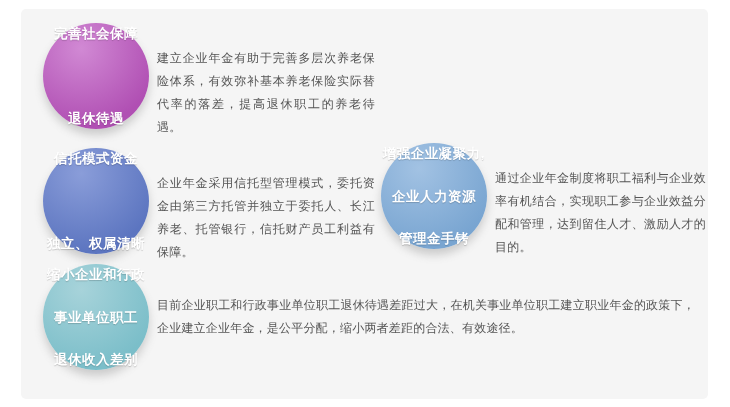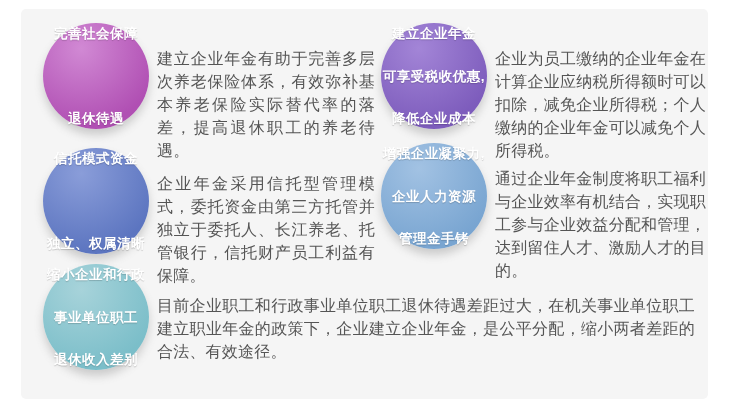--- a/index.html
+++ b/index.html
@@ -42,49 +42,41 @@
     font-weight: bold;
     line-height: 21px;
     white-space: nowrap;
     text-align: center;
     text-shadow: 0 1px 1px rgba(0,0,0,0.18);
     letter-spacing: 0.5px;
   }
   .desc {
     flex: 1;
     margin: 24px 0 0 8px;
-    font-size: 16px;
+    font-size: 12px;
     line-height: 23px;
     color: #555555;
     letter-spacing: 0.2px;
     text-align: justify;
   }
   .item-4 .desc { margin-top: 30px; }
 </style>
 </head>
 <body>
 
 <div class="panel">
 
   <div class="item item-0">
     <div class="badge" style="background: radial-gradient(circle at 36% 24%, rgb(209, 137, 212) 0%, rgb(176, 79, 179) 75%);">
       <span class="badge-line">完善社会保障</span>
       <span class="badge-line">退休待遇</span>
     </div>
     <p class="desc">建立企业年金有助于完善多层次养老保险体系，有效弥补基本养老保险实际替代率的落差，提高退休职工的养老待遇。</p>
   </div>
 
-  <div class="item item-1">
-    <div class="badge" style="background: radial-gradient(circle at 36% 24%, rgb(163, 133, 215) 0%, rgb(125, 92, 188) 75%);">
-      <span class="badge-line">建立企业年金</span>
-      <span class="badge-line">可享受税收优惠,</span>
-      <span class="badge-line">降低企业成本</span>
-    </div>
-    <p class="desc">企业为员工缴纳的企业年金在计算企业应纳税所得额时可以扣除，减免企业所得税；个人缴纳的企业年金可以减免个人所得税。</p>
-  </div>
 
   <div class="item item-2">
     <div class="badge" style="background: radial-gradient(circle at 36% 24%, rgb(138, 157, 217) 0%, rgb(92, 117, 192) 75%);">
       <span class="badge-line">信托模式资金</span>
       <span class="badge-line">独立、权属清晰</span>
     </div>
     <p class="desc">企业年金采用信托型管理模式，委托资金由第三方托管并独立于委托人、长江养老、托管银行，信托财产员工利益有保障。</p>
   </div>
 
   <div class="item item-3">

